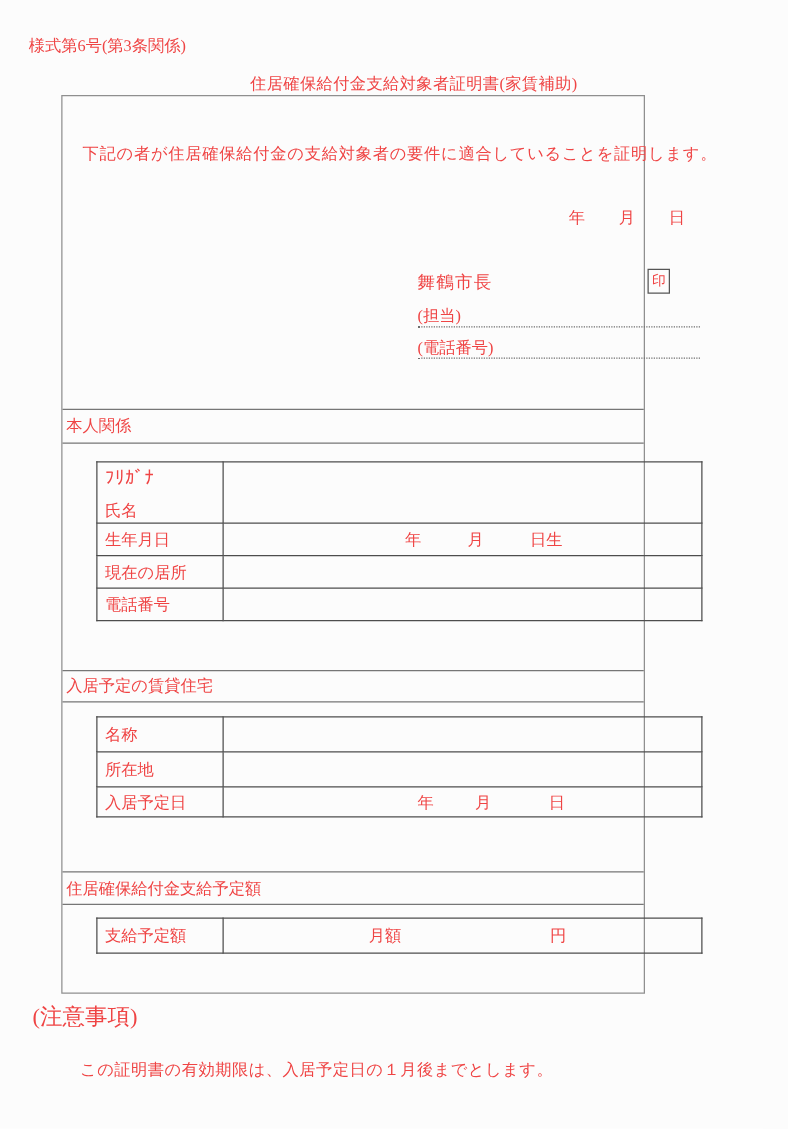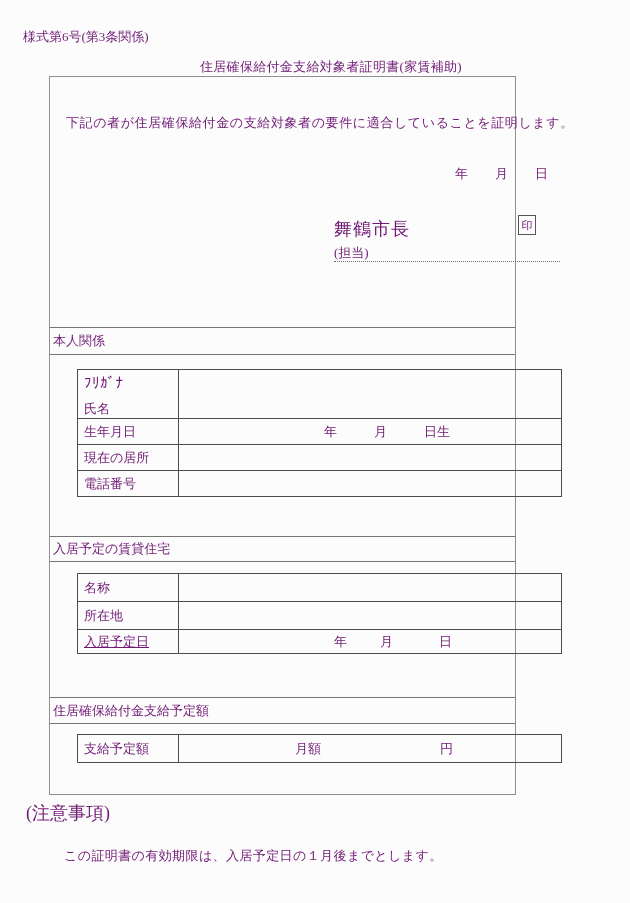--- a/index.html
+++ b/index.html
@@ -3,21 +3,21 @@
 <meta charset="utf-8">
 <style>
   * { margin:0; padding:0; box-sizing:border-box; }
   html,body { background:#ffffff; }
   .page {
     position:relative;
     width:630px; height:903px;
     margin:0 auto;
     background:#fcfcfc;
     font-family:"Liberation Serif","DejaVu Serif",serif;
-    color:#701a75;
+    color:#ef4444;
     font-size:13px;
     overflow:hidden;
   }
   .abs { position:absolute; }
 
   .form-number { left:23px; top:28px; font-size:13px; }
   .doc-title   { left:0; top:58px; width:100%; text-align:center; font-size:13px; letter-spacing:0.3px;padding-left:32px; }
 
   .outer-box {
     left:49px; top:76px; width:467px; height:719px;
@@ -26,21 +26,21 @@
 
   
   .statement { left:16px; top:37px; width:512px; font-size:13px; letter-spacing:0.6px; line-height:17px; }
 
   .date-line span { position:absolute; top:0; font-size:13px; }
   .date-line { left:0; top:88px; width:100%; height:16px; }
   .dl-year  { left:405px; }
   .dl-month { left:445px; }
   .dl-day   { left:485px; }
 
-  .mayor { left:284px; top:140px; font-size:18px; letter-spacing:1px; }
+  .mayor { left:284px; top:140px; font-size:14px; letter-spacing:1px; }
   .seal {
     left:468px; top:138px; width:18px; height:20px;
     border:1px solid #555;
     font-size:11px; text-align:center; line-height:18px;
   }
   .fill-line {
     left:284px; width:226px; height:17px;
     border-bottom:1px dotted #6e6e6e;
     font-size:13px; line-height:15px;
   }
@@ -75,21 +75,21 @@
     padding:0 6px;
     position:relative;
   }
   .t-personal { top:292px; }
   .t-housing  { top:496px; }
   .t-amount   { top:657px; }
 
   .row-h49 { height:49px; }
   .row-h28 { height:28px;margin-left:28px; }
   .row-h26 { height:26px; }
-  .row-h24 { height:24px;text-decoration:underline; }
+  .row-h24 { height:24px; }
 
   .cell-furigana-name {
     vertical-align:top;
   }
   .furigana { display:block; font-size:15px; padding-top:4px; letter-spacing:0.5px; }
   .shimei   { display:block; font-size:13px; padding-top:8px; }
 
   .pos-span { position:absolute; top:50%; transform:translateY(-50%); white-space:nowrap; }
   .bd-year  { left:145px; }
   .bd-month { left:195px; }
@@ -120,20 +120,23 @@
       <span class="dl-year">年</span>
       <span class="dl-month">月</span>
       <span class="dl-day">日</span>
     </div>
 
     <div class="abs mayor">舞鶴市長</div>
     <div class="abs seal">印</div>
 
     <div class="abs fill-line staff-line">
       <span>(担当)</span>
+    </div>
+    <div class="abs fill-line phone-line">
+      <span>(電話番号)</span>
     </div>
 
     <div class="abs band band-personal">本人関係</div>
 
     <table class="form-table t-personal">
       <colgroup>
           <col style="width:101px">
           <col style="width:383px">
         </colgroup>
       <tbody>

